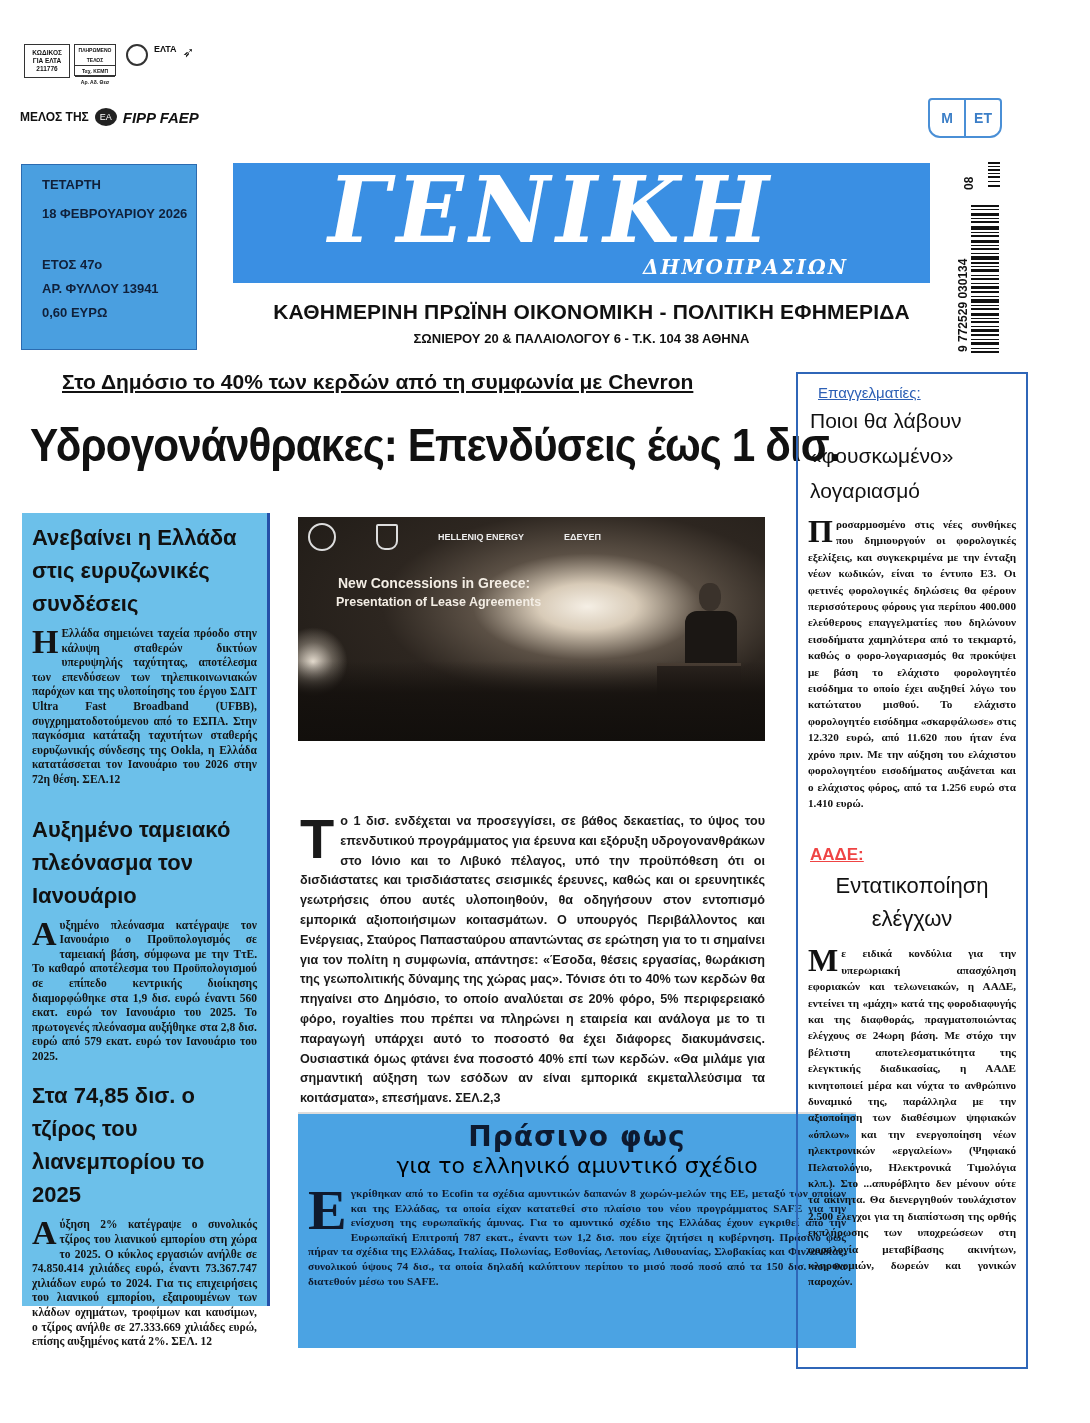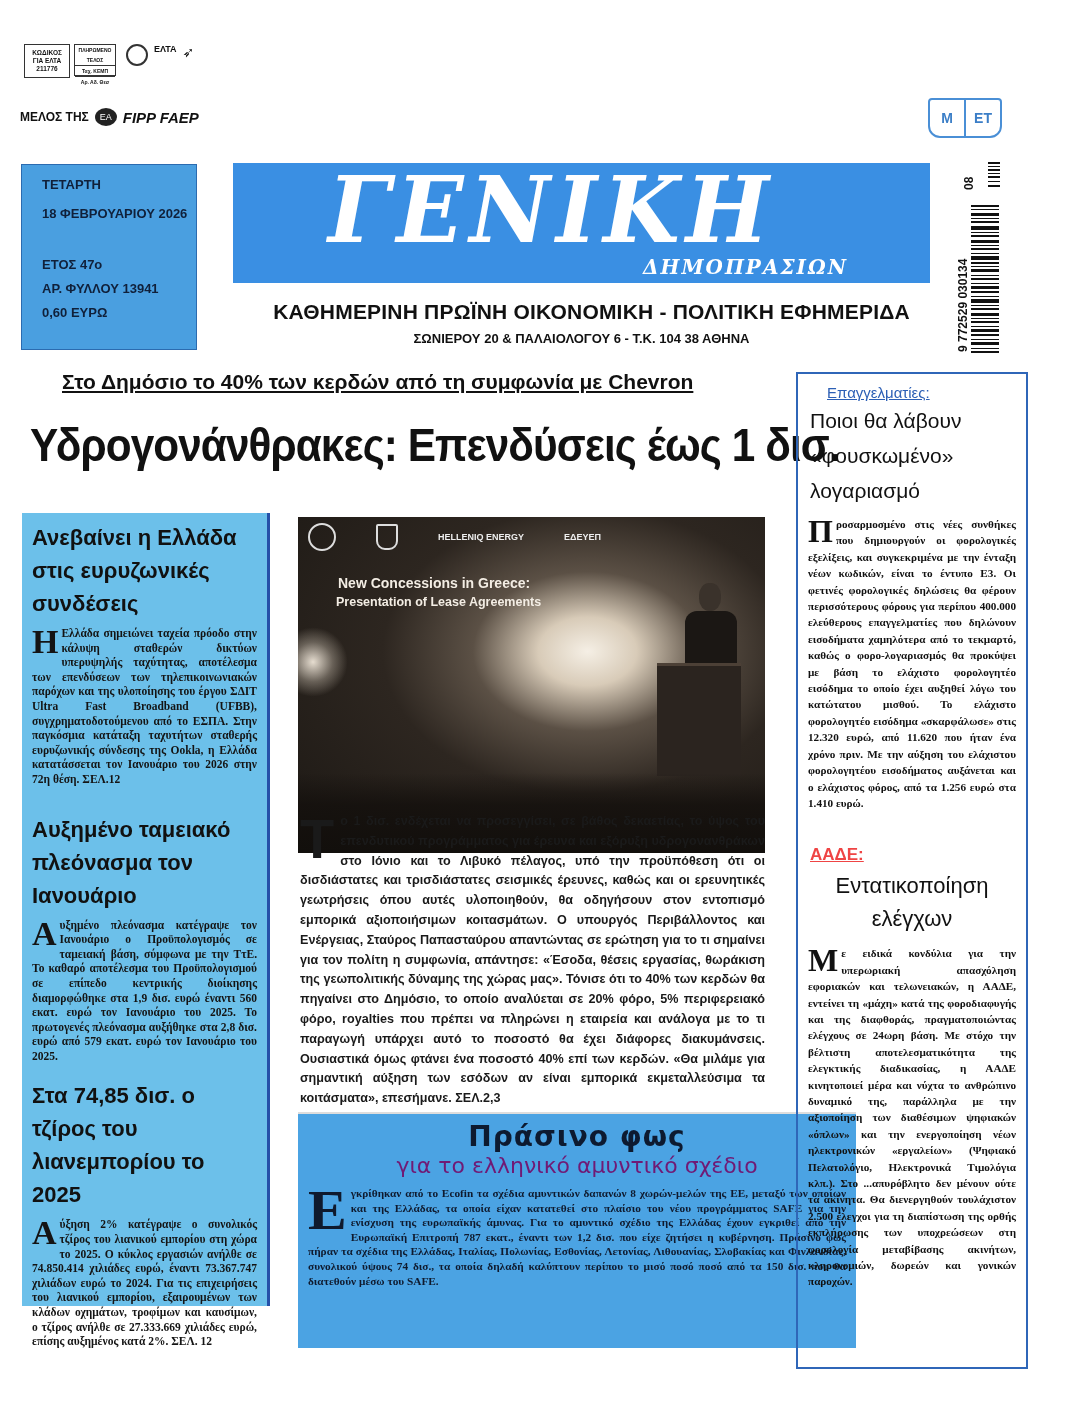--- a/index.html
+++ b/index.html
@@ -49,47 +49,47 @@
   .headline { left: 30px; top: 418px; font-size: 46px; font-weight: bold; letter-spacing: -1px; transform: scaleX(0.92); transform-origin: left; font-family: "Liberation Sans", sans-serif; }
 
   
   .leftcol { left: 22px; top: 513px; width: 248px; height: 793px; background: #6cc0ea; border-right: 3px solid #2550a8; box-sizing: border-box; padding: 8px 10px 0 10px; }
   .lc-title { font-size: 22px; font-weight: bold; line-height: 33px; color: #111; margin-bottom: 6px; }
   .lc-body { font-family: "Liberation Serif", serif; font-size: 11.5px; font-weight: bold; line-height: 14.6px; text-align: justify; color: #141414; }
   .dropcap { float: left; font-family: "Liberation Serif", serif; font-weight: bold; font-size: 34px; line-height: 28px; margin: 2px 3px 0 0; }
   .lc-section { margin-bottom: 14px; }
 
   
-  .photo { left: 298px; top: 517px; width: 467px; height: 336px; background: radial-gradient(ellipse at 62% 40%, #f5efe5 0%, #d8cbb8 12%, #5b5045 28%, #2d2620 50%, #1c1814 100%); overflow: hidden; }
+  .photo { left: 298px; top: 517px; width: 467px; height: 224px; background: radial-gradient(ellipse at 62% 40%, #f5efe5 0%, #d8cbb8 12%, #5b5045 28%, #2d2620 50%, #1c1814 100%); overflow: hidden; }
   .photo .p-logos { position: absolute; top: 6px; left: 10px; display: flex; gap: 40px; color: #eee; font-size: 9px; font-weight: bold; align-items: center; }
   .photo .p-logo-circle { width: 24px; height: 24px; border: 2px solid #ddd; border-radius: 50%; }
   .photo .p-logo-shield { width: 18px; height: 22px; border: 2px solid #ddd; border-radius: 2px 2px 9px 9px; }
   .photo .p-title1 { position: absolute; left: 40px; top: 58px; color: #f3ede4; font-size: 14px; font-weight: bold; }
   .photo .p-title2 { position: absolute; left: 38px; top: 78px; color: #f3ede4; font-size: 12.5px; font-weight: bold; }
   .photo .speaker { position: absolute; right: 28px; top: 66px; width: 56px; height: 140px; }
   .photo .head { position: absolute; left: 18px; top: 0; width: 22px; height: 28px; background: #3a322b; border-radius: 45%; }
   .photo .body { position: absolute; left: 4px; top: 28px; width: 52px; height: 60px; background: #1b1714; border-radius: 12px 12px 0 0; }
   .photo .podium { position: absolute; right: 24px; top: 146px; width: 84px; height: 110px; background: #2b241f; border-top: 3px solid #4c4036; }
   .photo .crowd { position: absolute; left: 0; bottom: 0; width: 100%; height: 80px; background: linear-gradient(to bottom, rgba(20,16,13,0) 0%, rgba(20,16,13,0.85) 40%, #120f0c 100%); }
   .photo .glow-left { position: absolute; left: -20px; top: 110px; width: 70px; height: 70px; background: radial-gradient(circle, #e6ddd0 0%, rgba(200,190,175,0.4) 40%, rgba(0,0,0,0) 70%); }
 
   
   .mainart { left: 300px; top: 812px; width: 465px; font-size: 12.6px; font-weight: bold; line-height: 19.8px; text-align: justify; color: #1a1a1a; }
   .mainart .dropcap-t { float: left; font-size: 56px; line-height: 46px; margin: 4px 6px 0 0; font-weight: bold; font-family: "Liberation Sans", sans-serif; }
 
   
   .defbox { left: 298px; top: 1112px; width: 558px; height: 236px; background: #4ba3e3; box-sizing: border-box; padding: 6px 10px 0 10px; border-top: 2px solid #ddd; }
   .defbox .t1 { text-align: center; font-family: "DejaVu Sans", sans-serif; font-weight: bold; font-size: 28px; letter-spacing: 1px; color: #0d1a30; }
-  .defbox .t2 { text-align: center; font-family: "DejaVu Sans", sans-serif; font-size: 22px; color: #701a75; margin-top: 0px; margin-bottom: 8px; }
+  .defbox .t2 { text-align: center; font-family: "DejaVu Sans", sans-serif; font-size: 22px; color: #000000; margin-top: 0px; margin-bottom: 8px; }
   .defbox .body { font-family: "Liberation Serif", serif; font-size: 11.3px; font-weight: bold; line-height: 14.6px; text-align: justify; color: #0f1a2e; }
   .defbox .dropcap-e { float: left; font-family: "Liberation Serif", serif; font-size: 58px; line-height: 46px; font-weight: bold; margin: 2px 4px 0 0; }
 
   
   .rightcol { left: 796px; top: 372px; width: 232px; height: 997px; border: 2px solid #2f66b8; box-sizing: border-box; padding: 10px 10px 0 10px; }
-  .rc-kicker { color: #2c5fb5; font-size: 15px; text-decoration: underline; margin-left: 19px; }
+  .rc-kicker { color: #2c5fb5; font-size: 15px; text-decoration: underline; margin-left: 10px; }
   .rc-kicker2 { color: #ef4444; font-size: 17px; font-weight: bold; text-decoration: underline; margin-left: 2px; }
   .rc-title { font-size: 21px; line-height: 35px; margin: 2px 0 8px 2px; color: #111; }
   .rc-title2 { font-size: 22px; line-height: 33px; text-align: center; margin: 4px 0 10px 0; color: #111; }
   .rc-body { font-family: "Liberation Serif", serif; font-size: 11.2px; font-weight: bold; line-height: 16.4px; text-align: justify; color: #111; }
   .rc-body .dropcap { font-size: 32px; line-height: 26px; }
   .rc-sep { height: 34px; }
 </style>
 </head>
 <body>
 

